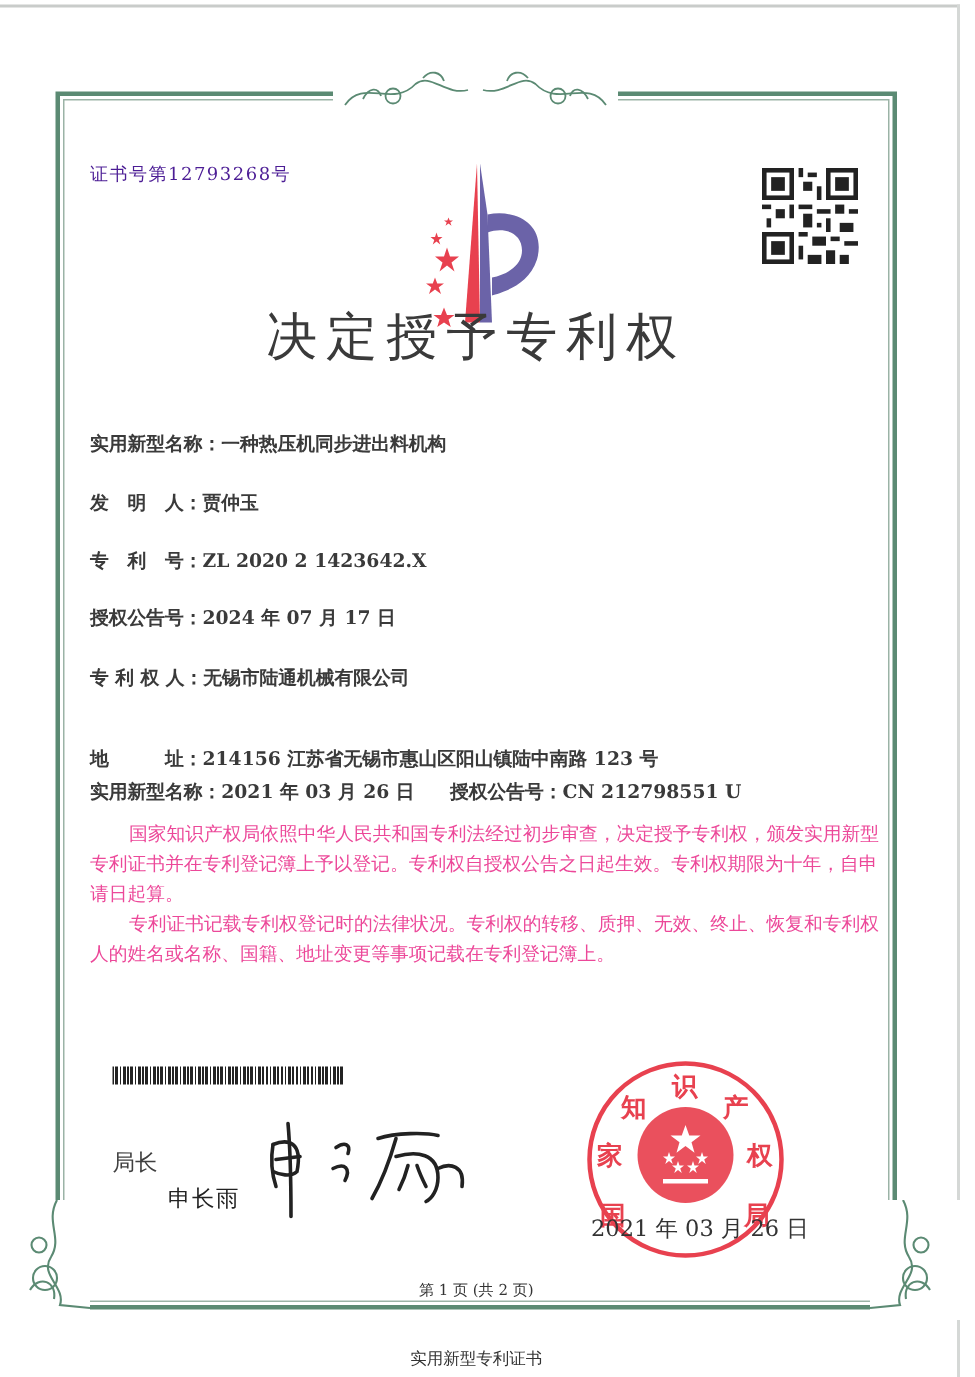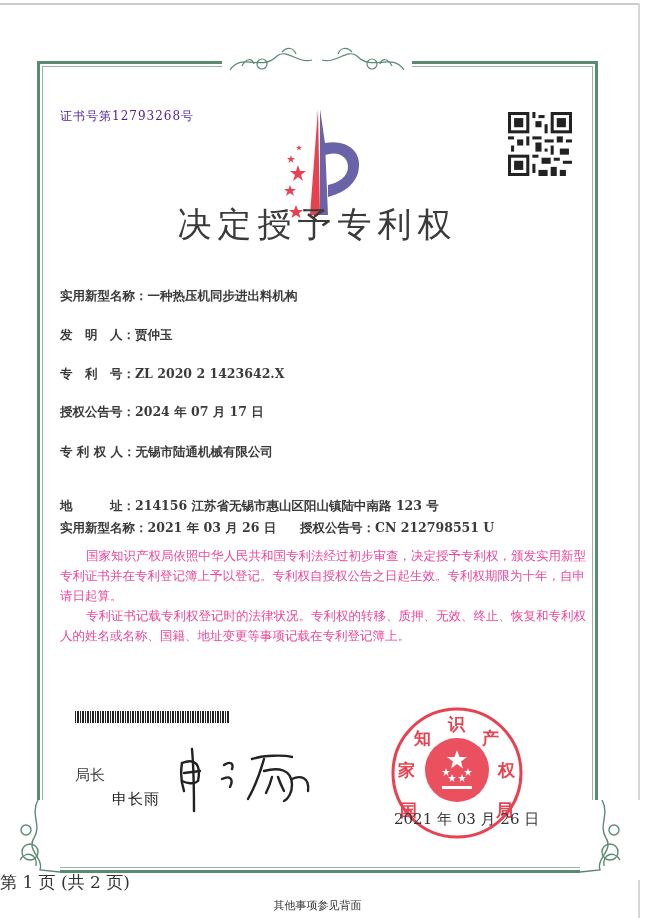--- a/index.html
+++ b/index.html
@@ -20,21 +20,21 @@
   .field { position:absolute; left:60px; font-size:12.5px; color:#3a3a3a; white-space:nowrap;font-weight:bold; }
   .field .lbl { display:inline-block; }
   .field .val { display:inline-block; }
   .para { position:absolute; left:60px; width:530px; font-size:12.5px; line-height:20px; color:#ec4899; text-indent:26px; }
   .barcode { position:absolute; left:75px; top:711px; width:155px; height:12px; background:repeating-linear-gradient(90deg,#222 0 1px,#fff 1px 2px,#222 2px 3px,#222 3px 4px,#fff 4px 5px); }
   .director-title { position:absolute; left:75px; top:766px; font-family:"DejaVu Sans", sans-serif; font-size:15px; color:#404040; }
   .director-name { position:absolute; left:88px; top:790px; font-family:Liberation Serif, serif; font-size:15px; color:#222; letter-spacing:1px;margin-left:24px; }
   .signature { position:absolute; left:168px; top:745px; width:160px; height:70px; }
   .seal { position:absolute; left:390px; top:706px; width:134px; height:134px; }
   .seal-date { position:absolute; left:394px; top:810px; font-size:15px; color:#333; }
-  .page-num { position:absolute; left:0; width:635px; top:871px; font-size:17px; color:#333; }
+  .page-num { position:absolute; left:0; width:635px; top:853px; text-align:center; font-size:10px; color:#333; }
   .footer-note { position:absolute; left:0; width:635px; top:898px; text-align:center; font-size:11px; color:#333; }
 </style>
 </head>
 <body>
 
 <div class="page-edge-top"></div>
 <div class="page-edge-right"></div>
 <div class="frame-outer"></div>
 <div class="frame-inner"></div>
 
@@ -190,13 +190,13 @@
       <text x="24" y="38">知</text>
     <text x="58" y="24">识</text>
       <text x="92" y="38">产</text>
       <text x="108" y="70">权</text>
       <text x="106" y="110">局</text>
   </g>
 </svg>
 <div class="seal-date">2021 年 03 月 26 日</div>
 
 <div class="page-num">第 1 页 (共 2 页)</div>
-<div class="footer-note">其他事项参见背面</div>
+<div class="footer-note">实用新型专利证书</div>
 
 </body></html>

